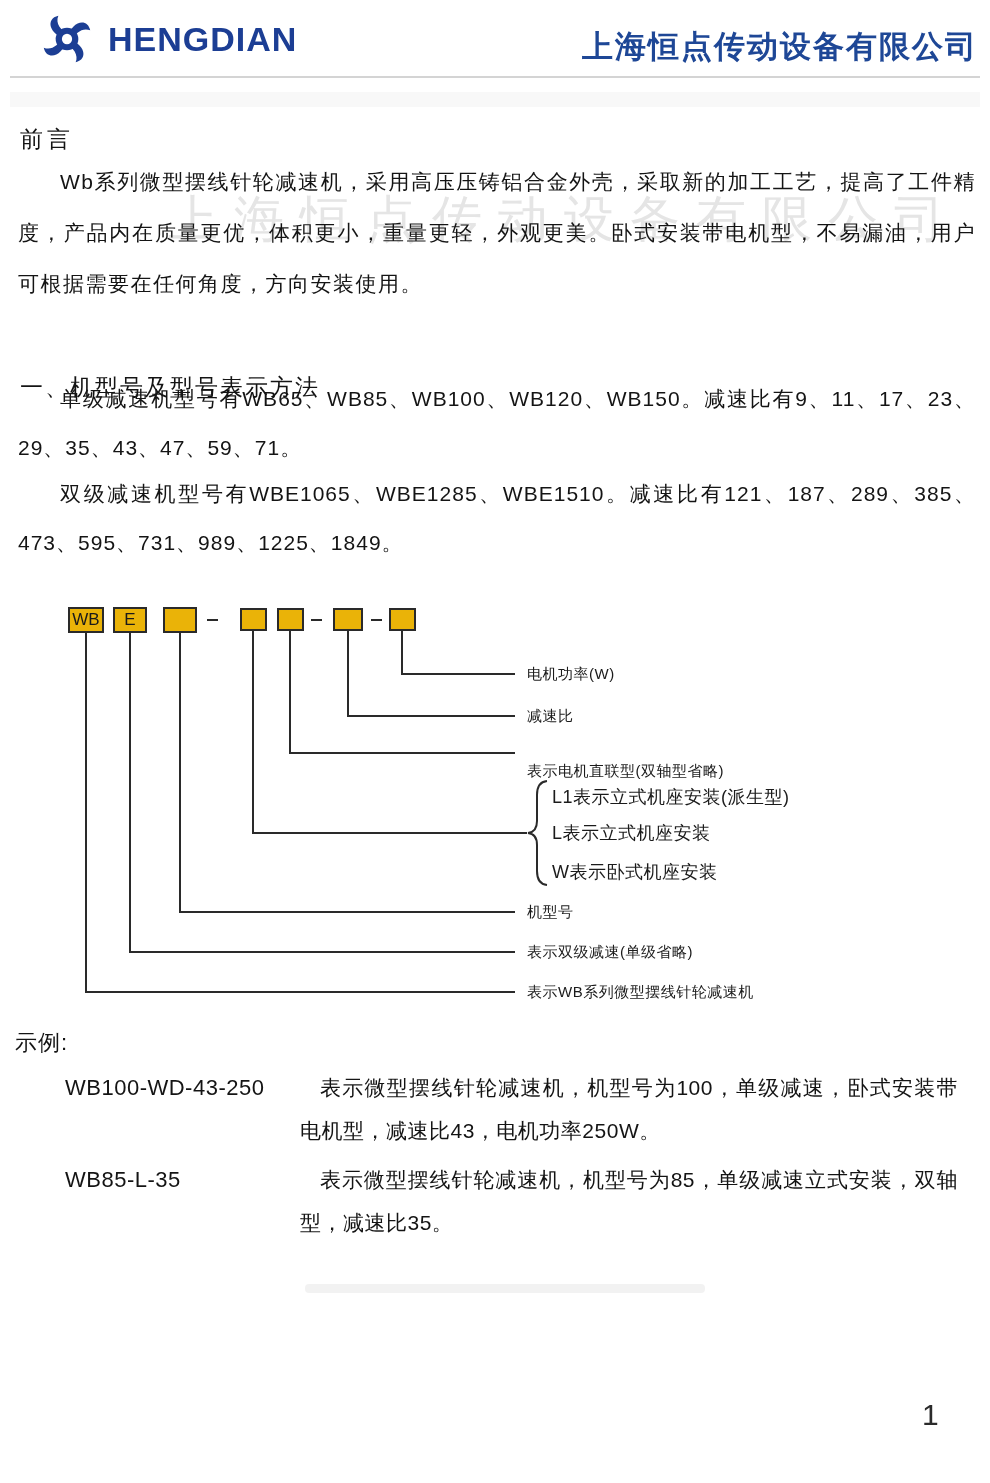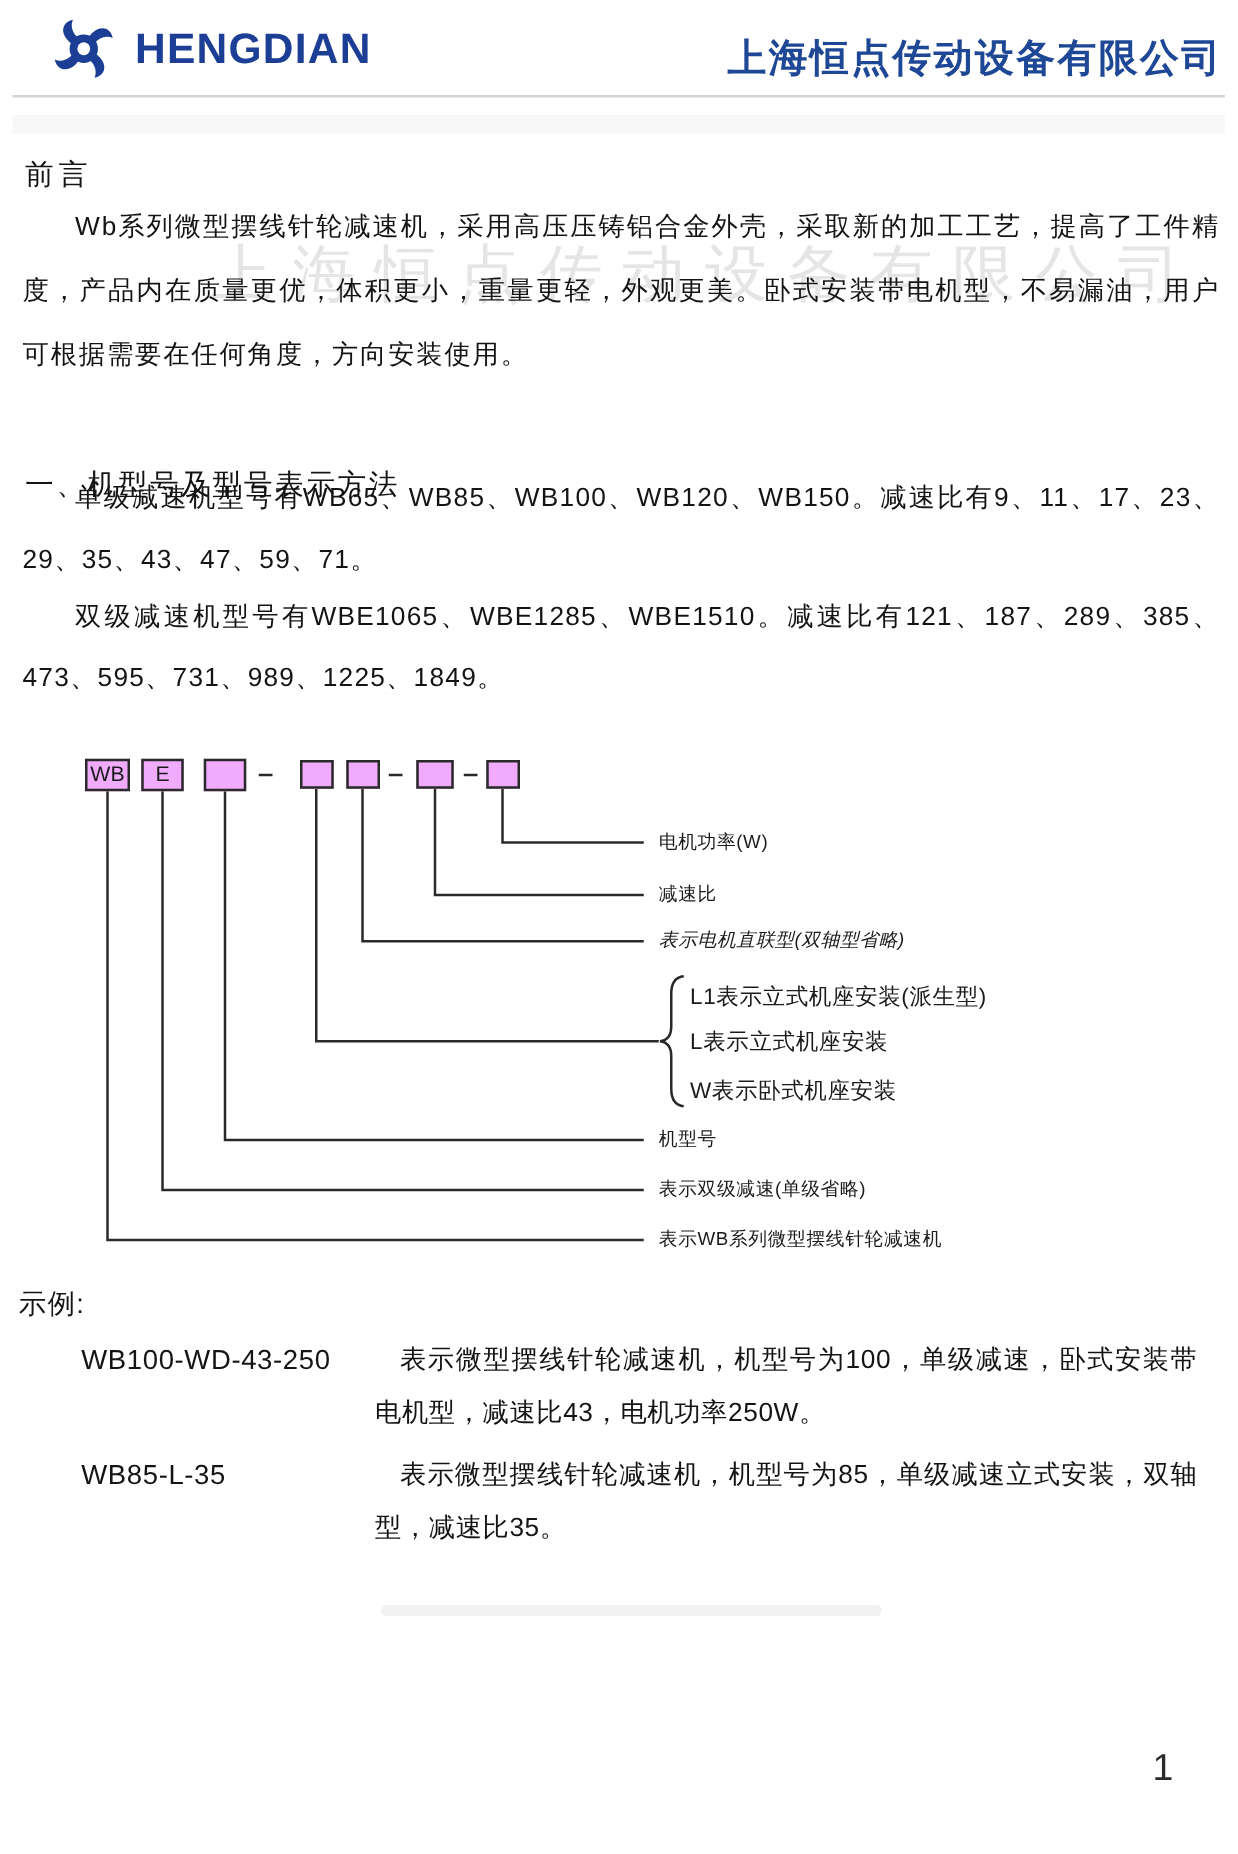--- a/index.html
+++ b/index.html
@@ -37,21 +37,21 @@
   .sec-para{
     left:18px;width:958px;font-size:21px;line-height:49px;letter-spacing:1px;
     text-indent:2em;text-align:justify;
   }
   .sec-para.p1{top:374px;}
   .sec-para.p2{top:469px;}
   
   .diagram{position:absolute;left:0;top:595px;width:990px;height:420px;z-index:1;}
   .diagram svg.lines{position:absolute;left:0;top:0;}
   .dbox{
-    position:absolute;border:2px solid #2a2a2a;box-sizing:border-box;background:#f0abfc;
+    position:absolute;border:2px solid #2a2a2a;box-sizing:border-box;background:#eab308;
     font-size:17px;text-align:center;color:#1a1a1a;
   }
   .dash{position:absolute;width:11px;border-top:2px solid #2a2a2a;height:0;}
   .dlabel{position:absolute;font-size:15px;line-height:22px;color:#1b1b1b;white-space:nowrap;letter-spacing:0.5px;}
   .blabel{position:absolute;left:552px;font-size:18px;line-height:22px;color:#1b1b1b;white-space:nowrap;letter-spacing:0.5px;}
   
   .examples-title{left:15px;top:1028px;font-size:22px;letter-spacing:1px;}
   .example{position:absolute;left:0;width:990px;z-index:1;}
   .ex-code{position:absolute;left:65px;top:0;font-size:22px;line-height:43px;letter-spacing:0.5px;}
   .ex-desc{
@@ -114,21 +114,21 @@
     <div class="dash" style="left:207px;top:24px;"></div>
     <div class="dbox" style="left:240px;top:13px;width:27px;height:23px;line-height:19px;"></div>
     <div class="dbox" style="left:277px;top:13px;width:27px;height:23px;line-height:19px;"></div>
     <div class="dash" style="left:311px;top:24px;"></div>
     <div class="dbox" style="left:333px;top:13px;width:30px;height:23px;line-height:19px;"></div>
     <div class="dash" style="left:371px;top:24px;"></div>
     <div class="dbox" style="left:389px;top:13px;width:27px;height:23px;line-height:19px;"></div>
 
     <div class="dlabel" style="left:527px;top:68px;">电机功率(W)</div>
     <div class="dlabel" style="left:527px;top:110px;text-align:right;">减速比</div>
-    <div class="dlabel" style="left:527px;top:147px;font-style:italic;">表示电机直联型(双轴型省略)</div>
+    <div class="dlabel" style="left:527px;top:165px;">表示电机直联型(双轴型省略)</div>
 
     <div class="blabel" style="top:191px;">L1表示立式机座安装(派生型)</div>
     <div class="blabel" style="top:227px;">L表示立式机座安装</div>
     <div class="blabel" style="top:266px;">W表示卧式机座安装</div>
 
     <div class="dlabel" style="left:527px;top:306px;">机型号</div>
     <div class="dlabel" style="left:527px;top:346px;">表示双级减速(单级省略)</div>
     <div class="dlabel" style="left:527px;top:386px;">表示WB系列微型摆线针轮减速机</div>
   </div>
 

